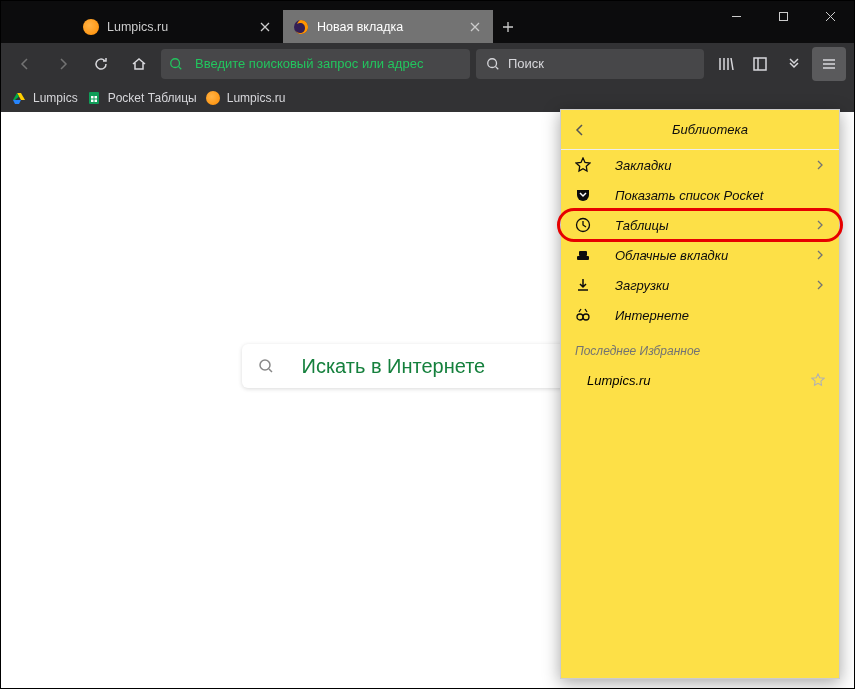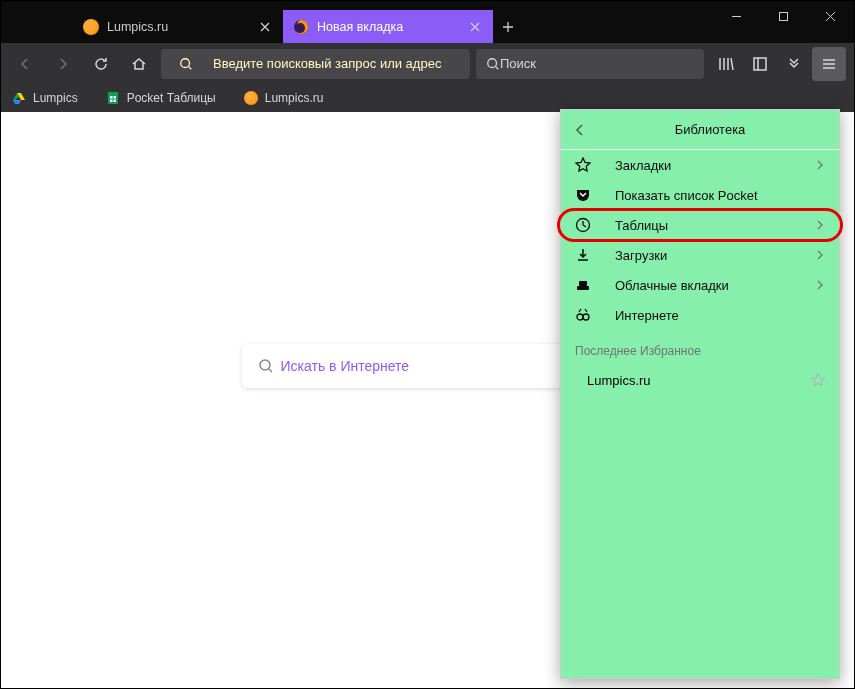--- a/index.html
+++ b/index.html
@@ -1,39 +1,39 @@
 <!DOCTYPE html>
 <html><head>
 <meta charset="utf-8">
 <style>
 * { margin: 0; padding: 0; box-sizing: border-box; font-family: "Segoe UI", Arial, sans-serif; }
 body { width: 855px; height: 689px; background: #fff; position: relative; overflow: hidden; border: 1px solid #000; }
 .titlebar { height: 42px; background: #0c0c0d; display: flex; align-items: flex-end; }
 .tab-spacer-left { width: 72px; height: 100%; }
 .tab { height: 33px; display: flex; align-items: center; padding: 0 10px; color: #ccc; font-size: 12.5px; min-width: 210px; position: relative; }
-.tab.active { background: #8b5cf6; color: #fff; }
+.tab.active { background: #737373; color: #fff; }
 .tab .favicon { width: 16px; height: 16px; margin-right: 8px; display: flex; align-items: center; justify-content: center; }
 .tab .label { flex: 1; white-space: nowrap; overflow: hidden; }
 .tab .close { width: 16px; height: 16px; display: flex; align-items: center; justify-content: center; color: #ccc; cursor: pointer; }
 .newtab-btn { width: 30px; height: 33px; display: flex; align-items: center; justify-content: center; color: #ccc; }
 .win-controls { margin-left: auto; display: flex; height: 100%; }
 .win-btn { width: 47px; height: 30px; display: flex; align-items: center; justify-content: center; color: #ccc; }
 .toolbar { height: 41px; background: #323234; display: flex; align-items: center; padding: 0 8px; gap: 6px; }
 .tool-btn { width: 32px; height: 32px; display: flex; align-items: center; justify-content: center; color: #d7d7db; border-radius: 4px; }
 .tool-btn.disabled { color: #737373; }
-.urlbar { flex: 1; height: 30px; background: #474749; border-radius: 4px; display: flex; align-items: center; padding: 0 18px; color: #fef9c3; font-size: 13px; gap: 20px; }
-.searchbar { width: 228px; height: 30px; background: #474749; border-radius: 4px; display: flex; align-items: center; padding: 0 10px; color: #d7d7db; font-size: 13px; }
+.urlbar { flex: 1; height: 30px; background: #474749; border-radius: 4px; display: flex; align-items: center; padding: 0 8px; color: #22c55e; font-size: 13px; gap: 12px; }
+.searchbar { width: 228px; height: 30px; background: #474749; border-radius: 4px; display: flex; align-items: center; padding: 0 10px; color: #d7d7db; font-size: 13px; gap: 8px; }
 .toolbar-right { display: flex; align-items: center; gap: 2px; }
 .hamburger { width: 34px; height: 34px; display: flex; align-items: center; justify-content: center; background: #5a5a5c; border-radius: 4px; color: #d7d7db; }
-.bookmarks-bar { height: 28px; background: #323234; display: flex; align-items: center; padding: 0 10px; gap: 27px; }
+.bookmarks-bar { height: 28px; background: #323234; display: flex; align-items: center; padding: 0 10px; gap: 8px; }
 .bookmark-item { display: flex; align-items: center; gap: 6px; color: #d7d7db; font-size: 12px; }
 .bm-icon { width: 16px; height: 16px; display: flex; align-items: center; justify-content: center; }
 .content { position: absolute; top: 111px; left: 1px; right: 1px; bottom: 1px; background: #fff; }
-.search-box { position: absolute; top: 232px; left: 50%; transform: translateX(-50%); width: 372px; height: 44px; border-radius: 6px; box-shadow: 0 1px 4px rgba(0,0,0,0.15); display: flex; align-items: center; padding: 0 16px; gap: 7px; color: #8b5cf6; font-size: 14px; }
-.panel { position: absolute; top: 108px; right: 14px; width: 280px; background: #86efac; box-shadow: 0 4px 16px rgba(0,0,0,0.35); border: 1px solid #ccc; z-index: 10; padding-bottom: 8px; height: 570px; }
+.search-box { position: absolute; top: 232px; left: 50%; transform: translateX(-50%); width: 372px; height: 44px; border-radius: 6px; box-shadow: 0 1px 4px rgba(0,0,0,0.15); display: flex; align-items: center; padding: 0 16px; gap: 28px; color: #15803d; font-size: 20px; }
+.panel { position: absolute; top: 108px; right: 14px; width: 280px; background: #fde047; box-shadow: 0 4px 16px rgba(0,0,0,0.35); border: 1px solid #ccc; z-index: 10; padding-bottom: 8px; height: 570px; font-style: italic; }
 .panel-header { height: 40px; display: flex; align-items: center; padding: 0 12px; border-bottom: 1px solid #eee; position: relative; }
 .panel-back { width: 20px; color: #555; }
 .panel-title { flex: 1; text-align: center; font-size: 13px; color: #0c0c0d; }
 .panel-item { height: 30px; display: flex; align-items: center; padding: 0 14px; font-size: 13px; color: #0c0c0d; gap: 24px; cursor: pointer; }
 .panel-item .pi-icon { width: 16px; height: 16px; display: flex; align-items: center; justify-content: center; color: #0c0c0d; }
 .panel-item .pi-label { flex: 1; }
 .panel-item .pi-arrow { color: #737373; }
 .highlight-ring { position: absolute; border: 3px solid #e60000; border-radius: 18px; pointer-events: none; z-index: 20; left: -4px; right: -4px; height: 34px; top: -2px; }
 .panel-item-wrap { position: relative; }
 .panel-section-label { font-size: 12px; color: #737373; padding: 14px 14px 6px; }
@@ -243,39 +243,39 @@
           <svg width="10" height="10" viewBox="0 0 10 10">
             <path d="M3 1l4 4-4 4" stroke="currentColor" fill="none" stroke-width="1.3"></path>
           </svg>
         </span>
     </div>
   </div>
 
   <div class="panel-item">
     <span class="pi-icon">
         <svg width="16" height="16" viewBox="0 0 16 16">
-          <path d="M8 2v8M5 7l3 3 3-3M3 13h10" stroke="currentColor" fill="none" stroke-width="1.5"></path>
-        </svg>
-      </span>
-    <span class="pi-label">Загрузки</span>
+          <rect x="2" y="9" width="12" height="4" rx="1" fill="currentColor"></rect>
+          <rect x="4" y="4" width="8" height="5" rx="1" fill="currentColor"></rect>
+        </svg>
+      </span>
+    <span class="pi-label">Облачные вкладки</span>
     <span class="pi-arrow">
         <svg width="10" height="10" viewBox="0 0 10 10">
           <path d="M3 1l4 4-4 4" stroke="currentColor" fill="none" stroke-width="1.3"></path>
         </svg>
       </span>
   </div>
 
   <div class="panel-item">
     <span class="pi-icon">
         <svg width="16" height="16" viewBox="0 0 16 16">
-          <rect x="2" y="9" width="12" height="4" rx="1" fill="currentColor"></rect>
-          <rect x="4" y="4" width="8" height="5" rx="1" fill="currentColor"></rect>
-        </svg>
-      </span>
-    <span class="pi-label">Облачные вкладки</span>
+          <path d="M8 2v8M5 7l3 3 3-3M3 13h10" stroke="currentColor" fill="none" stroke-width="1.5"></path>
+        </svg>
+      </span>
+    <span class="pi-label">Загрузки</span>
     <span class="pi-arrow">
         <svg width="10" height="10" viewBox="0 0 10 10">
           <path d="M3 1l4 4-4 4" stroke="currentColor" fill="none" stroke-width="1.3"></path>
         </svg>
       </span>
   </div>
 
   <div class="panel-item">
     <span class="pi-icon">
         <svg width="16" height="16" viewBox="0 0 16 16">

